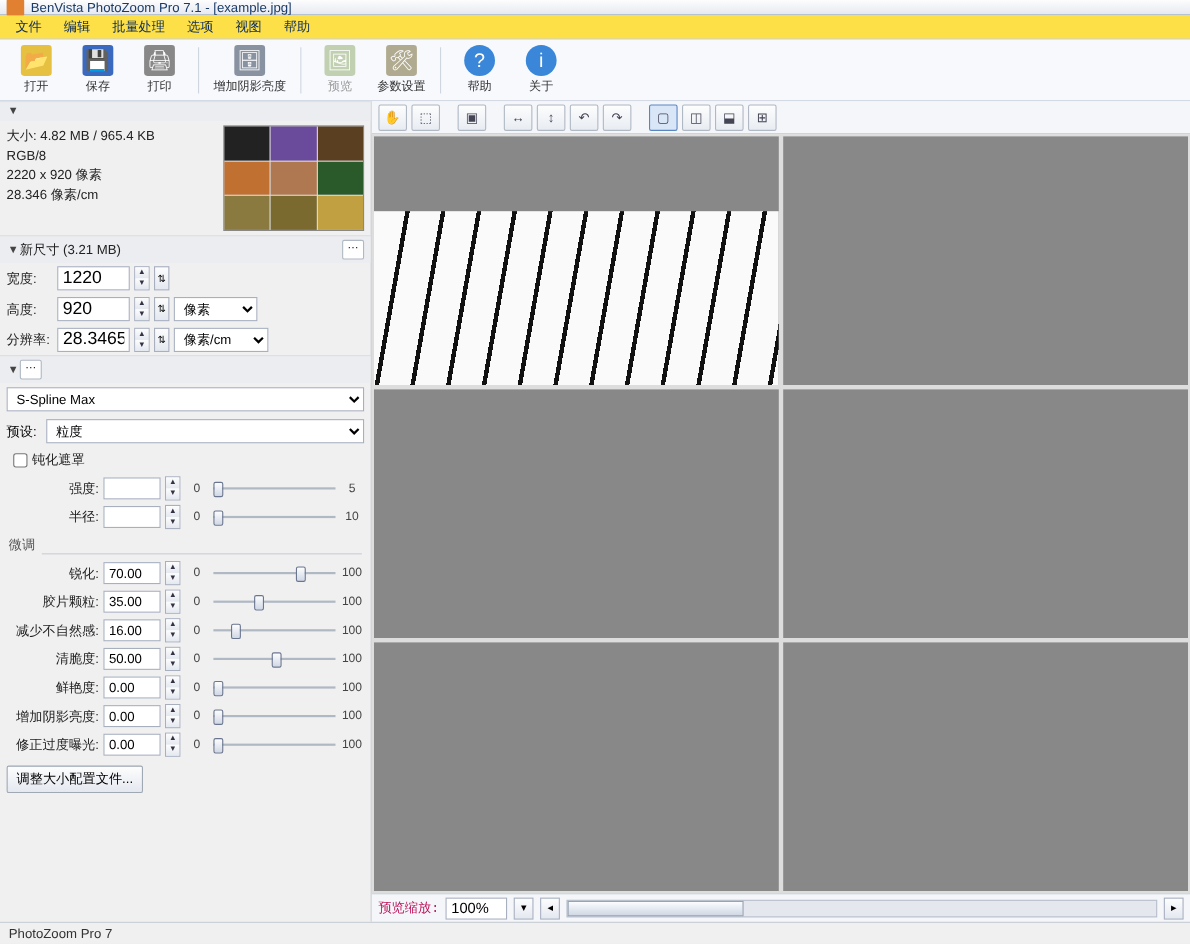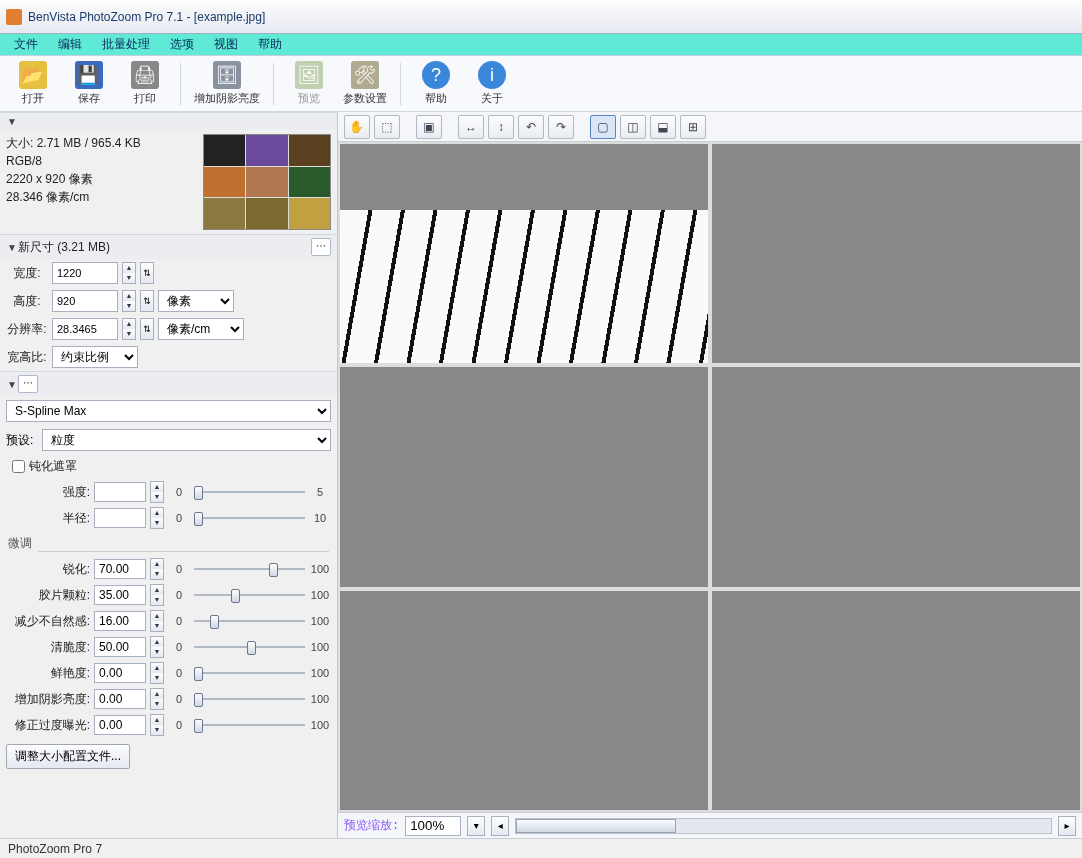--- a/index.html
+++ b/index.html
@@ -1,39 +1,39 @@
 <!DOCTYPE html>
 <html><head>
 <meta charset="utf-8">
 <style>
 * { box-sizing: border-box; margin: 0; padding: 0; }
 body { font-family: "Microsoft YaHei", "Segoe UI", Tahoma, sans-serif; font-size: 12px; background: #f0f0f0; width: 1082px; height: 858px; overflow: hidden; display: flex; flex-direction: column; }
-.titlebar { background: linear-gradient(#fdfdfd,#e6e9f1); border-bottom: 1px solid #a0b0c0; height: 34px; display: flex; align-items: center; padding: 0 6px; color: #1a3b6a; }
+.titlebar { background: linear-gradient(#fdfdfd,#e6e9f1); border-bottom: 1px solid #a0b0c0; height: 14px; display: flex; align-items: center; padding: 0 6px; color: #1a3b6a; }
 .titlebar .appicon { width: 16px; height: 16px; background: #e08030; border-radius: 2px; margin-right: 6px; }
-.menubar { background: #5eead4; border-bottom: 1px solid #c8d0dd; height: 22px; display: flex; align-items: center; padding: 0 4px; color: #0a2a5e; }
+.menubar { background: #fde047; border-bottom: 1px solid #c8d0dd; height: 22px; display: flex; align-items: center; padding: 0 4px; color: #0a2a5e; }
 .menubar span { padding: 2px 10px; cursor: default; }
 .toolbar { background: #f7f9fd; border-bottom: 1px solid #d0d6e0; height: 56px; display: flex; align-items: center; padding: 0 6px; gap: 2px; }
 .tbtn { display: flex; flex-direction: column; align-items: center; justify-content: center; width: 54px; height: 52px; border: 1px solid transparent; border-radius: 3px; cursor: pointer; }
 .tbtn .ticon { width: 28px; height: 28px; border-radius: 3px; margin-bottom: 2px; display:flex;align-items:center;justify-content:center;font-size:18px;color:#fff; }
 .tbtn .tlabel { font-size: 11px; color: #333; }
 .tsep { width: 1px; height: 42px; background: #d0d6e0; margin: 0 6px; }
 .mainrow { flex: 1; display: flex; min-height: 0; }
 .leftpanel { width: 338px; background: #f0f0f0; border-right: 1px solid #c0c8d4; display: flex; flex-direction: column; overflow-y: auto; }
 .section { border-top: 1px solid #d4d8e0; }
 .secthdr { display: flex; align-items: center; padding: 3px 6px; background: #ecedf1; color: #222; }
 .secthdr .tw { width: 12px; text-align: center; color: #444; cursor: pointer; font-size:10px; }
 .secthdr .stitle { flex: 1; }
 .secthdr .sbtn { width: 20px; height: 18px; border: 1px solid #b0b8c4; background: #fff; font-size: 10px; text-align: center; line-height: 14px; cursor: pointer; border-radius:2px; }
 .origbody { display: flex; padding: 4px 6px; gap: 8px; }
 .origtext { flex: 1; color: #222; line-height: 18px; }
 .origthumb { width: 128px; height: 96px; border: 1px solid #888; background: #ddd; display:grid; grid-template-columns:1fr 1fr 1fr; grid-template-rows:1fr 1fr 1fr; gap:1px; }
 .origthumb > div { background:#999; }
 .formrow { display: flex; align-items: center; padding: 3px 6px; gap: 4px; }
-.formrow .flabel { width: 42px; text-align: center; color: #222; }
-.numinput { width: 66px; height: 22px; border: 1px solid #a8b0c0; background: #fff; padding: 0 4px; font-size: 11px; }
+.formrow .flabel { width: 42px; text-align: left; color: #222; }
+.numinput { width: 66px; height: 22px; border: 1px solid #a8b0c0; background: #fff; padding: 0 4px; font-size: 16px; }
 .spinbtns { width: 14px; height: 22px; display: flex; flex-direction: column; border: 1px solid #a8b0c0; }
 .spinbtns div { flex: 1; background: linear-gradient(#fdfdfd,#e4e8f0); font-size: 7px; text-align: center; line-height: 9px; cursor: pointer; color:#334; }
 .linkbtn { width: 14px; height: 22px; border: 1px solid #a8b0c0; background: linear-gradient(#fdfdfd,#e4e8f0); font-size: 9px; text-align: center; line-height: 20px; cursor: pointer; }
 select, .sel { height: 22px; border: 1px solid #a8b0c0; background: #fff; font-size: 12px; padding: 0 4px; }
 .fullsel { width: 100%; }
 .checkrow { padding: 4px 12px; display: flex; align-items: center; gap: 4px; color: #222; }
 .sliderrow { display: flex; align-items: center; padding: 2px 6px; gap: 4px; }
 .sliderrow .slabel { width: 84px; text-align: right; color: #222; font-size:12px; }
 .sliderrow .sval { width: 52px; height: 20px; border: 1px solid #a8b0c0; background: #fff; padding: 0 4px; font-size: 12px; }
 .sliderrow .smin, .sliderrow .smax { width: 22px; text-align: center; font-size: 11px; color: #444; }
@@ -50,21 +50,21 @@
 .preview { flex: 1; background: #ddd; display: grid; grid-template-columns: 1fr 1fr; grid-template-rows: 1fr 1fr 1fr; gap: 4px; padding: 2px; overflow: hidden; }
 .preview .tile { background: #888; position:relative; overflow:hidden; }
 .t-piano { background: linear-gradient(150deg,#c93030 0 20%, #111 20% 22%, #f5f5f5 22% 100%); }
 .t-piano::after { content:""; position:absolute; inset:30% 0 0 0; background: repeating-linear-gradient(100deg,#fafafa 0 28px,#111 28px 32px); }
 .t-flower { background: radial-gradient(circle at 50% 50%, #6b3fa0 0 12%, #fff 12% 28%, #4a2c7a 28% 46%, #e8e4d6 46% 64%, #3e6b2a 64% 100%); }
 .t-food { background: radial-gradient(circle at 45% 55%, #e6a848 0 30%, #c04a1a 30% 50%, #1a2a3a 50% 65%, #301008 65% 100%); }
 .t-woman { background: radial-gradient(ellipse at 50% 42%, #b77848 0 26%, #3a2418 26% 60%, #d8d4cc 60% 100%); }
 .t-butterfly { background: radial-gradient(circle at 40% 50%, #2a1c10 0 18%, #e6d890 18% 45%, #9a7e40 45% 100%); }
 .t-clock { background: radial-gradient(circle at 58% 55%, #ede2c4 0 55%, #4a3420 55% 100%); }
 .zoombar { height: 26px; background: #f4f6fa; border-top: 1px solid #cad0da; display: flex; align-items: center; padding: 0 6px; gap: 6px; }
-.zoombar .zlabel { color: #8b5cf6; font-family: Liberation Mono, monospace; }
+.zoombar .zlabel { color: #be185d; font-family: Liberation Mono, monospace; }
 .zoombar .zval { width: 56px; height: 20px; border: 1px solid #a8b0c0; background: #fff; padding: 0 4px; }
 .zoombar .zstep { width: 18px; height: 20px; border: 1px solid #a8b0c0; background: linear-gradient(#fdfdfd,#e4e8f0); text-align: center; cursor: pointer; font-size:10px; line-height:18px; }
 .zoombar .scrollbar { flex: 1; height: 16px; background: #e4e8ee; border: 1px solid #b8c0cc; position: relative; }
 .zoombar .scrollbar .sthumb { position: absolute; left: 0; top: 0; bottom: 0; width: 160px; background: linear-gradient(#fafcff,#d0d8e4); border: 1px solid #98a4b4; }
 .statusbar { height: 20px; background: #f0f0f0; border-top: 1px solid #c8ccd4; padding: 0 8px; display: flex; align-items: center; color: #333; }
 input[type=checkbox] { width:13px; height:13px; }
 </style>
 </head>
 <body>
 
@@ -122,21 +122,21 @@
 
 <div class="mainrow">
   <div class="leftpanel">
 
     <div class="section">
       <div class="secthdr">
           <span class="tw">▼</span>
         </div>
       <div class="origbody">
         <div class="origtext">
-          <div>大小: 2.71 MB / 965.4 KB</div>
+          <div>大小: 4.82 MB / 965.4 KB</div>
           <div>RGB/8</div>
           <div>2220 x 920 像素</div>
           <div>28.346 像素/cm</div>
         </div>
         <div class="origthumb">
           <div style="background:#222"></div>
             <div style="background:#6a4a9a"></div>
             <div style="background:#5a4020"></div>
           <div style="background:#c07030"></div>
             <div style="background:#b07850"></div>
@@ -175,24 +175,20 @@
       </div>
       <div class="formrow">
         <span class="flabel">分辨率:</span>
         <input class="numinput" value="28.3465" style="">
         <div class="spinbtns">
             <div>▲</div>
             <div>▼</div>
           </div>
         <div class="linkbtn">⇅</div>
         <select class="sel" style="width:86px"><option>像素/cm</option></select>
-      </div>
-      <div class="formrow">
-        <span class="flabel">宽高比:</span>
-        <select class="sel" style="width:86px"><option>约束比例</option></select>
       </div>
     </div>
 
     <div class="section">
       <div class="secthdr">
           <span class="tw">▼</span>
           <span class="sbtn">⋯</span>
         </div>
       <div style="padding:4px 6px">
         <select class="fullsel"><option>S-Spline Max</option></select>

